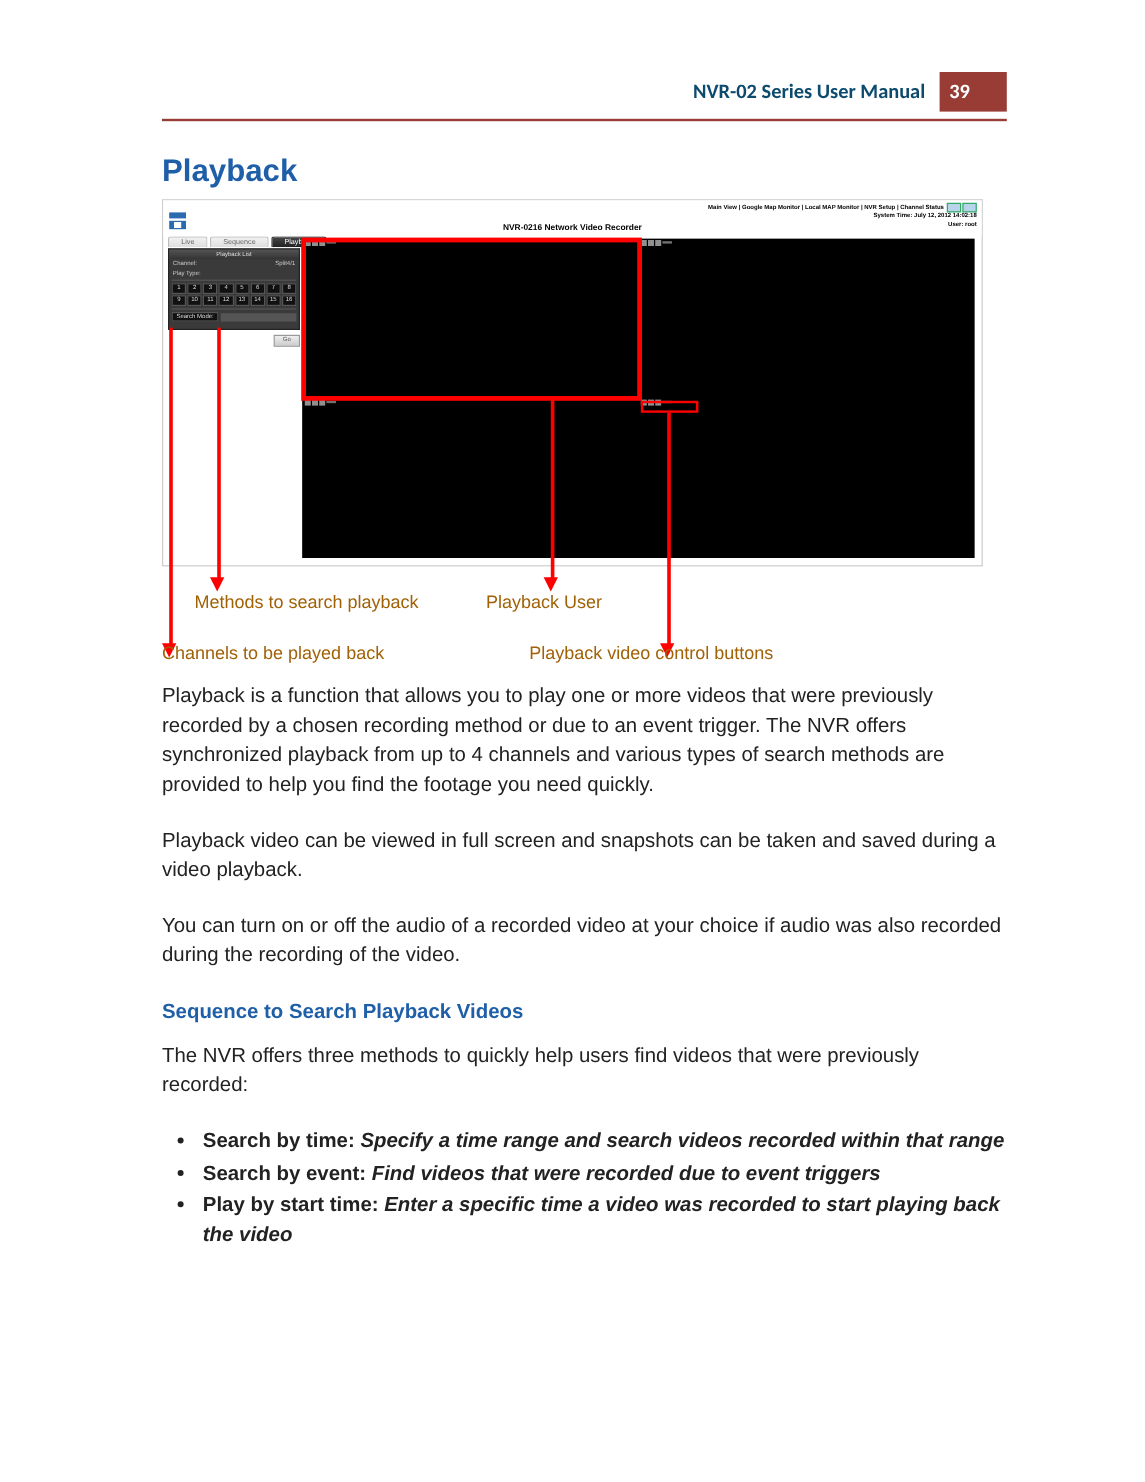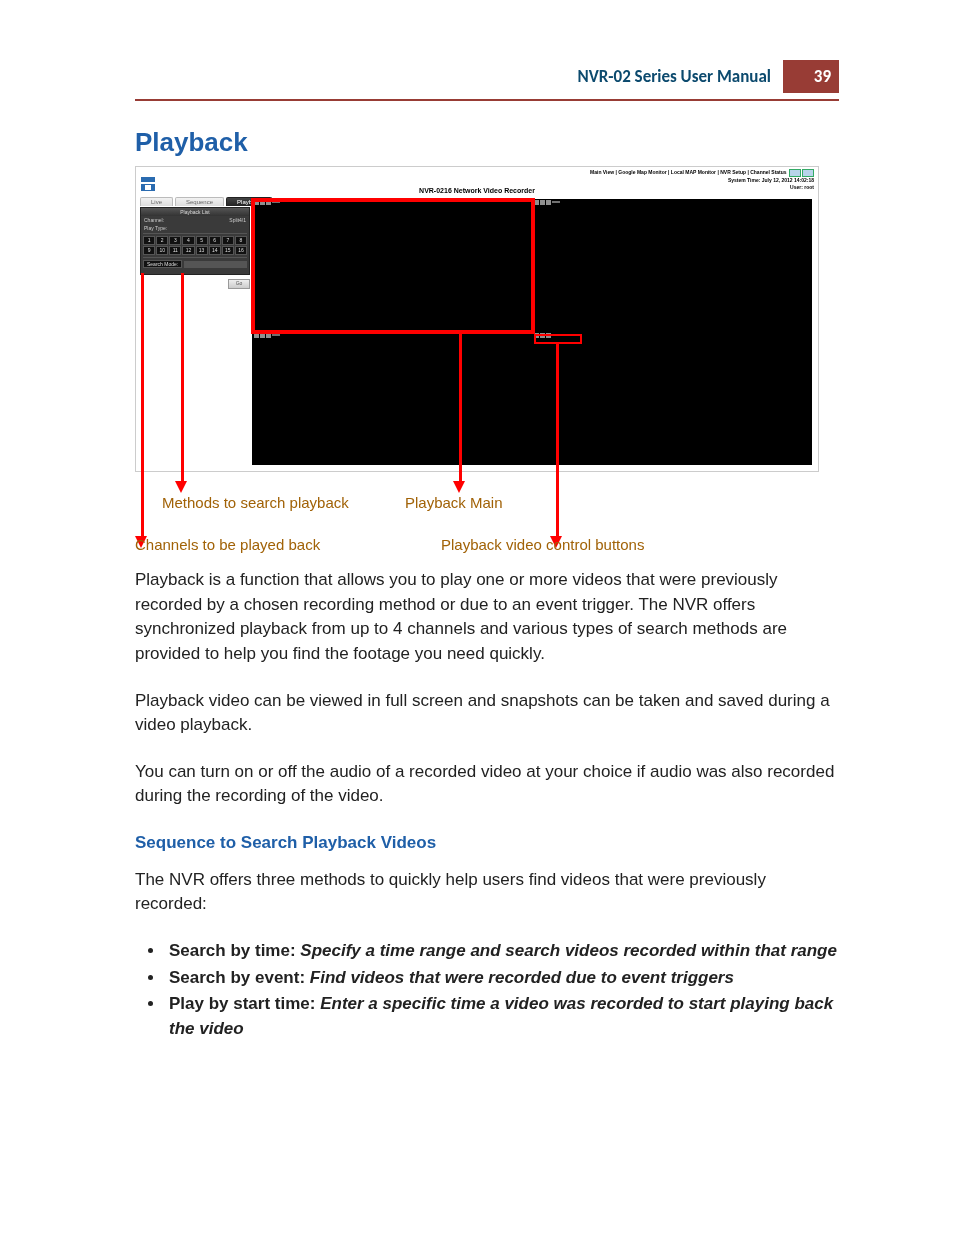--- a/index.html
+++ b/index.html
@@ -27,21 +27,21 @@
     margin-bottom: 6px;
   }
   .header-title {
     padding: 6px 12px 6px 0;
     color: #0c4a6e;
   }
   .header-pagenum {
     background: #983c35;
     color: #fff;
     min-width: 40px;
-    text-align: right;
+    text-align: left;
     padding: 6px 8px;
   }
   .header-line {
     border-top: 2px solid #983c35;
     margin: 0 0 26px 0;
   }
   h1.section-heading {
     font-family: Verdana, Geneva, sans-serif;
     color: #1f5fa8;
     font-size: 26px;
@@ -334,21 +334,21 @@
 
     <div class="arrow-line" style="left:323px; top:166px; width:3px; height:150px;"></div>
     <div class="arrow-head" style="left:317px; top:314px;"></div>
 
     <div class="arrow-line" style="left:420px; top:177px; width:3px; height:195px;"></div>
     <div class="arrow-head" style="left:414px; top:369px;"></div>
   </div>
 
   <div class="callouts">
     <span class="lbl" style="left:27px; top:16px;">Methods to search playback</span>
-    <span class="lbl" style="left:270px; top:16px;">Playback Main</span>
+    <span class="lbl" style="left:270px; top:16px;">Playback User</span>
     <span class="lbl" style="left:0px; top:58px;">Channels to be played back</span>
     <span class="lbl" style="left:306px; top:58px;">Playback video control buttons</span>
   </div>
 
   <div class="body-text">
     <p>Playback is a function that allows you to play one or more videos that were previously recorded by a chosen recording method or due to an event trigger. The NVR offers synchronized playback from up to 4 channels and various types of search methods are provided to help you find the footage you need quickly.</p>
     <p>Playback video can be viewed in full screen and snapshots can be taken and saved during a video playback.</p>
     <p>You can turn on or off the audio of a recorded video at your choice if audio was also recorded during the recording of the video.</p>
 
     <h3 class="sub-heading">Sequence to Search Playback Videos</h3>

